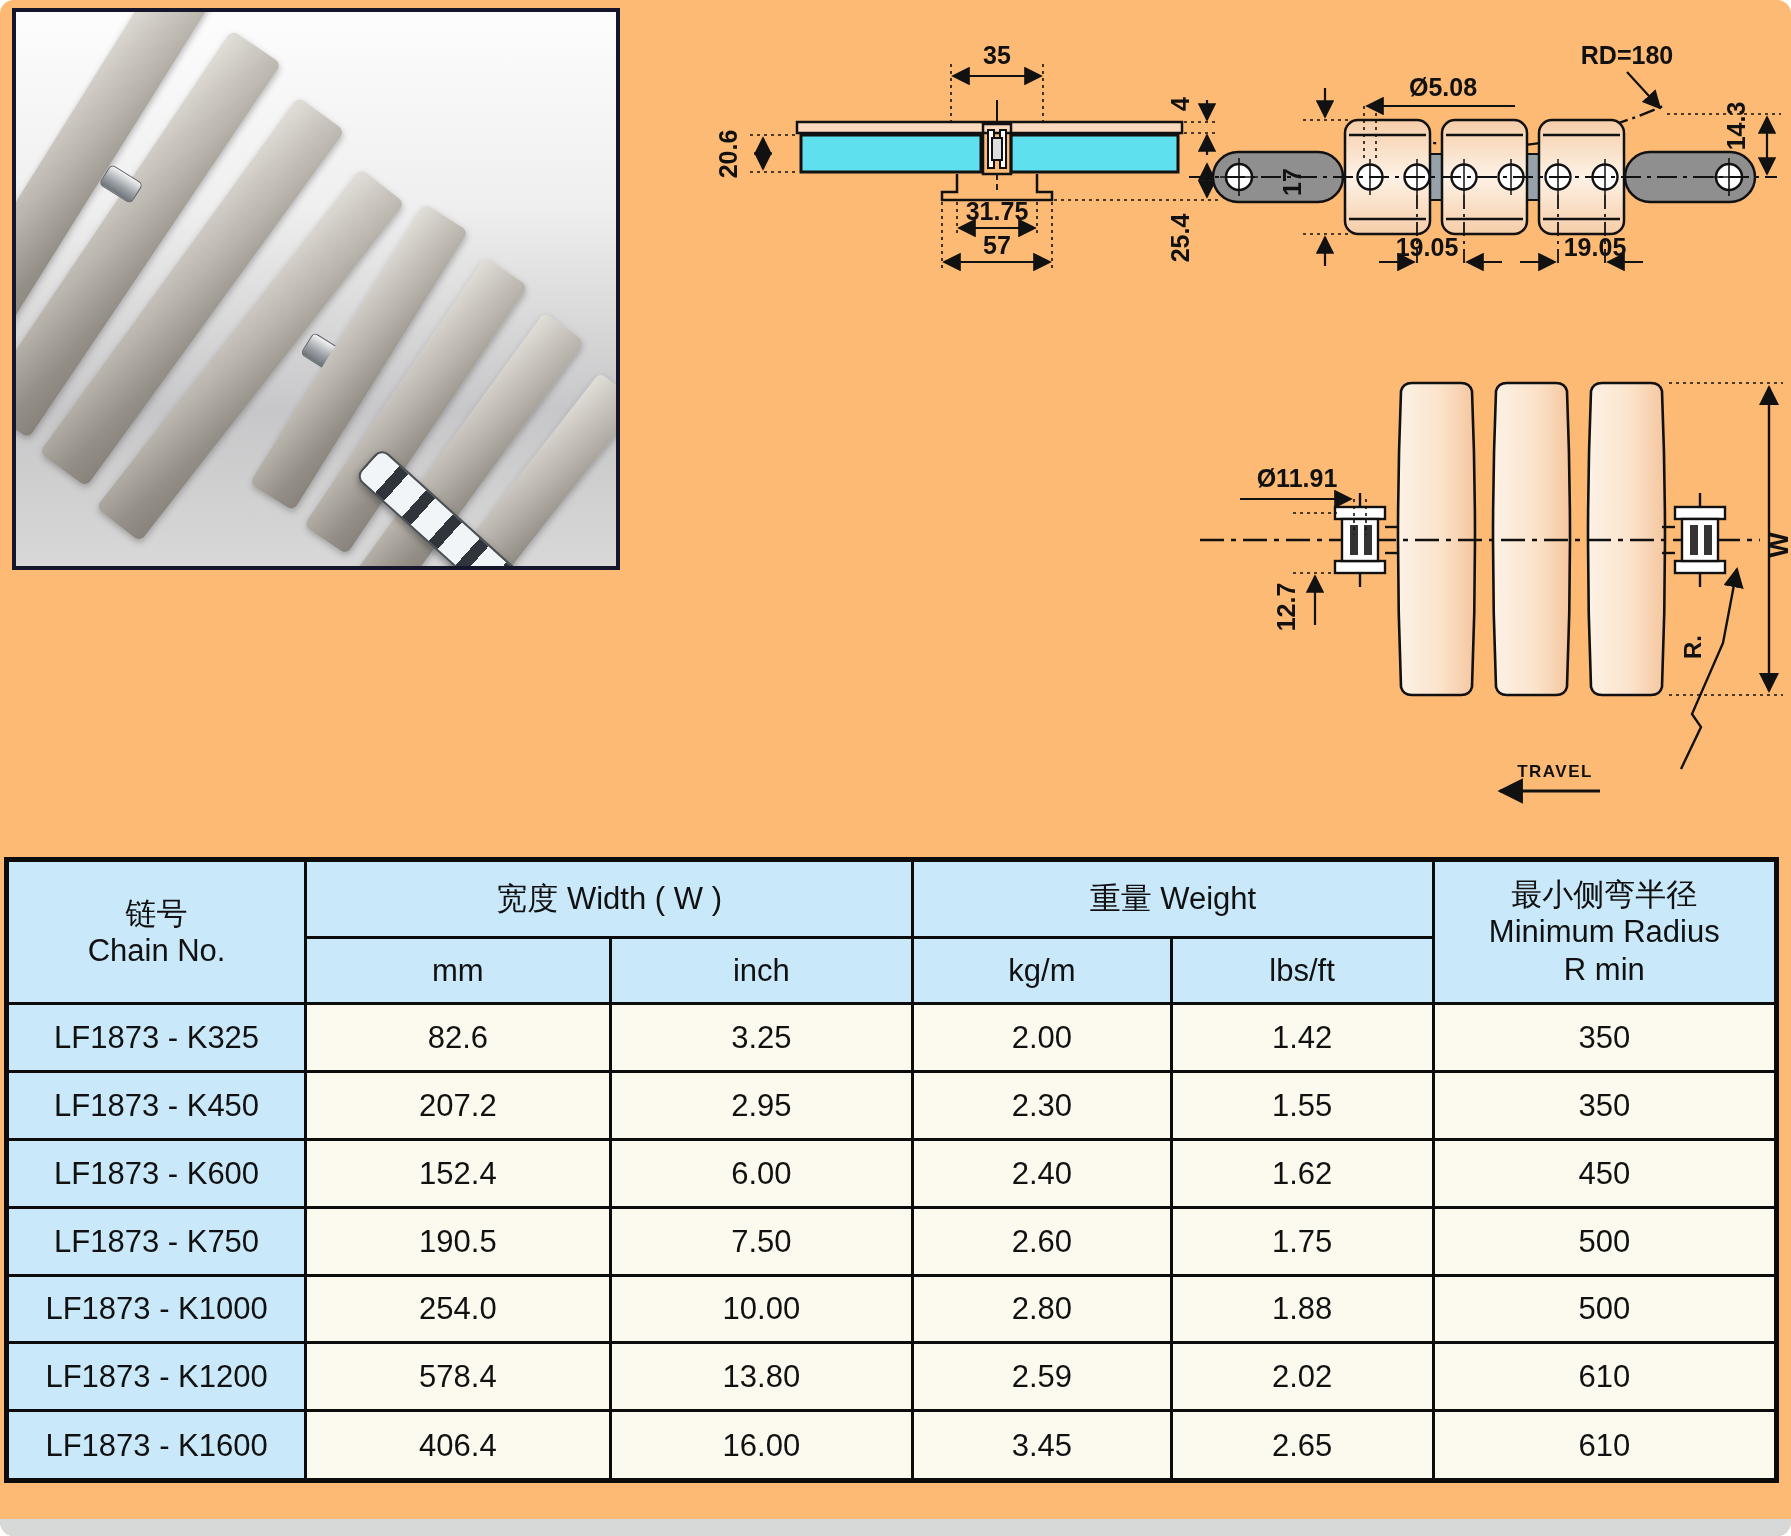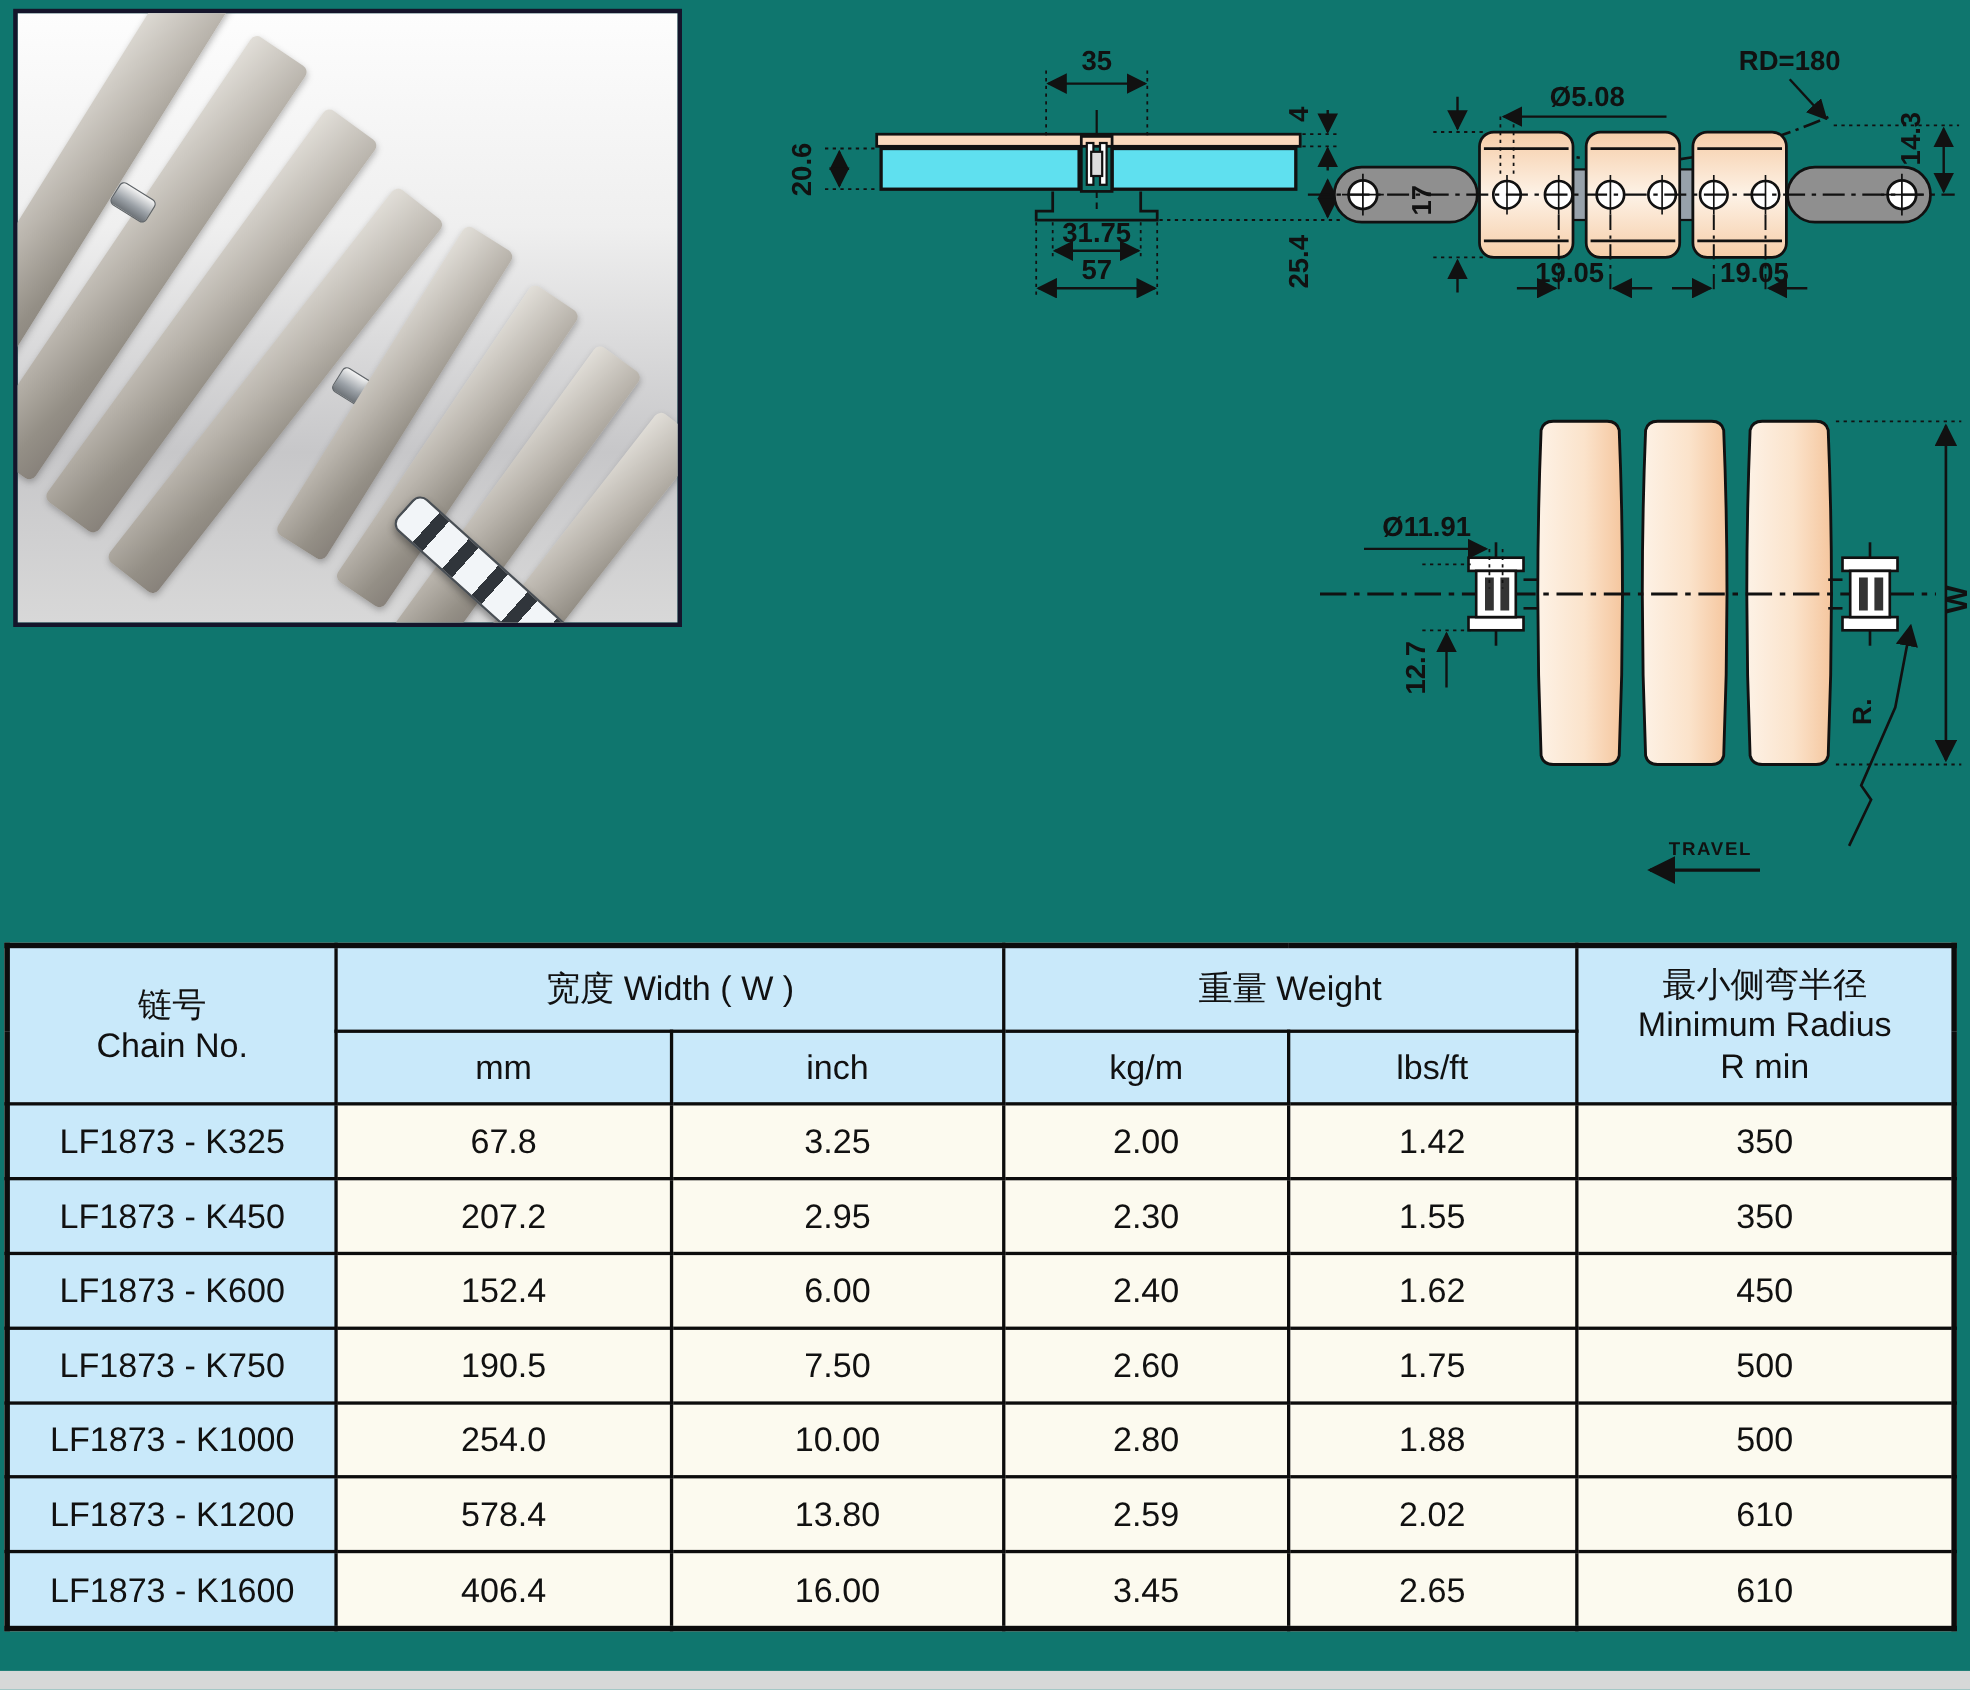--- a/index.html
+++ b/index.html
@@ -1,17 +1,17 @@
 <!DOCTYPE html>
 <html><head>
 <meta charset="utf-8">
 <style>
   html,body{margin:0;padding:0;background:#ffffff;}
-  .page{position:relative;width:1791px;height:1536px;background:#0f766e;overflow:hidden;
-        font-family:"Liberation Sans",sans-serif;color:#111;}
+  .page{position:relative;width:1791px;height:1536px;background:#fdba74;overflow:hidden;
+        font-family:"Liberation Sans",sans-serif;color:#111;border-radius:14px;}
 
   
   .photo{position:absolute;left:12px;top:8px;width:600px;height:554px;
          border:4px solid #15152b;overflow:hidden;
          background:linear-gradient(180deg,#fdfdfd 0%,#efefef 35%,#c7c7c9 72%,#d8d8d8 100%);}
   .slatgroup{position:absolute;}
   .slat{position:absolute;border-radius:7px;
         background:linear-gradient(100deg,#e2dfd9 0%,#b9b4ac 45%,#948f86 80%,#87817a 100%);
         box-shadow:2px 2px 6px rgba(60,60,60,.35);}
   .roller{position:absolute;border-radius:5px;
@@ -320,21 +320,21 @@
         <th class="hblue">mm</th>
         <th class="hblue">inch</th>
         <th class="hblue">kg/m</th>
         <th class="hblue">lbs/ft</th>
       </tr>
     </thead>
     <tbody>
 
         <tr>
           <td class="hblue">LF1873 - K325</td>
-          <td>67.8</td>
+          <td>82.6</td>
           <td>3.25</td>
           <td>2.00</td>
           <td>1.42</td>
           <td>350</td>
         </tr>
 
         <tr>
           <td class="hblue">LF1873 - K450</td>
           <td>207.2</td>
           <td>2.95</td>

